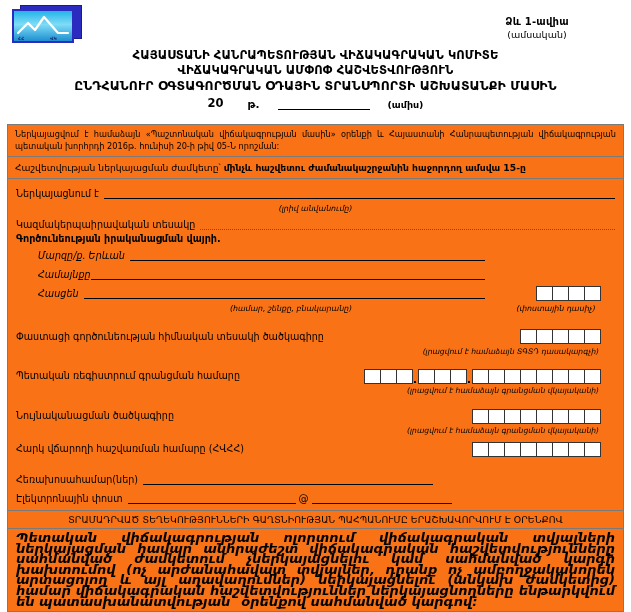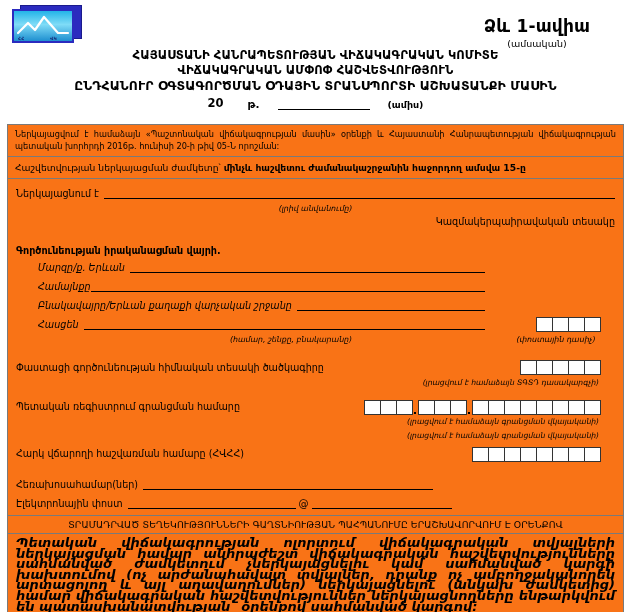--- a/index.html
+++ b/index.html
@@ -66,21 +66,21 @@
   .logo-tag.right { left: 36px; }
 
   .form-code {
     position: absolute;
     right: 14px;
     top: 16px;
     text-align: center;
     width: 160px;
   }
   .form-code .fc-main {
-    font-size: 17px;
+    font-size: 10px;
     font-weight: bold;
     letter-spacing: .2px;
   }
   .form-code .fc-sub {
     font-size: 9.5px;
     margin-top: 2px;
   }
 
   .titles {
     position: absolute;
@@ -272,43 +272,39 @@
     </div>
 
     <div class="cell body-block">
 
       <div class="row">
         <span class="lbl">Ներկայացնում է</span>
         <span class="line"></span>
       </div>
       <div class="caption" style="margin:1px 0 3px 0;">(լրիվ անվանումը)</div>
 
-      <div class="row" style="margin-bottom:12px;flex-direction:column;">
+      <div class="row" style="margin-bottom:0;">
         <span class="lbl">Կազմակերպաիրավական տեսակը</span>
         <span class="line dotted"></span>
       </div>
 
       <div class="row" style="margin-bottom:3px;">
         <span class="lbl bold">Գործունեության իրականացման վայրի.</span>
       </div>
 
       <div class="row indent">
         <span class="lbl ital">Մարզը/ք. Երևան</span>
         <span class="line" style="margin-right:130px;"></span>
       </div>
 
       <div class="row indent">
         <span class="lbl ital">Համայնքը</span>
         <span class="line" style="margin-left:0px;margin-right:130px;"></span>
       </div>
 
-      <div class="row indent">
-        <span class="lbl ital">Բնակավայրը/Երևան քաղաքի վարչական շրջանը</span>
-        <span class="line" style="margin-right:130px;"></span>
-      </div>
 
       <div class="row indent" style="position:relative;">
         <span class="lbl ital">Հասցեն</span>
         <span class="line" style="margin-right:130px;"></span>
         <span class="boxes abs" style="right:14px;bottom:-2px;">
           <span class="bx"></span>
           <span class="bx"></span>
           <span class="bx"></span>
           <span class="bx"></span>
         </span>
@@ -353,20 +349,33 @@
             <span class="bx"></span>
             <span class="bx"></span>
             <span class="bx"></span>
             <span class="bx"></span>
             <span class="bx"></span>
           </span>
         </span>
       </div>
       <div class="note" style="margin:5px 16px 0 0;">(լրացվում է համաձայն գրանցման վկայականի)</div>
 
+      <div class="row" style="position:relative;margin-top:12px;">
+        <span class="lbl">Նույնականացման  ծածկագիրը</span>
+        <span class="boxes abs" style="right:14px;bottom:-3px;">
+          <span class="bx"></span>
+          <span class="bx"></span>
+          <span class="bx"></span>
+          <span class="bx"></span>
+          <span class="bx"></span>
+          <span class="bx"></span>
+          <span class="bx"></span>
+          <span class="bx"></span>
+        </span>
+      </div>
       <div class="note" style="margin:5px 16px 0 0;">(լրացվում է համաձայն գրանցման վկայականի)</div>
 
       <div class="row" style="position:relative;margin-top:5px;">
         <span class="lbl">Հարկ վճարողի հաշվառման համարը (ՀՎՀՀ)</span>
         <span class="boxes abs" style="right:14px;bottom:-3px;">
           <span class="bx"></span>
           <span class="bx"></span>
           <span class="bx"></span>
           <span class="bx"></span>
           <span class="bx"></span>

